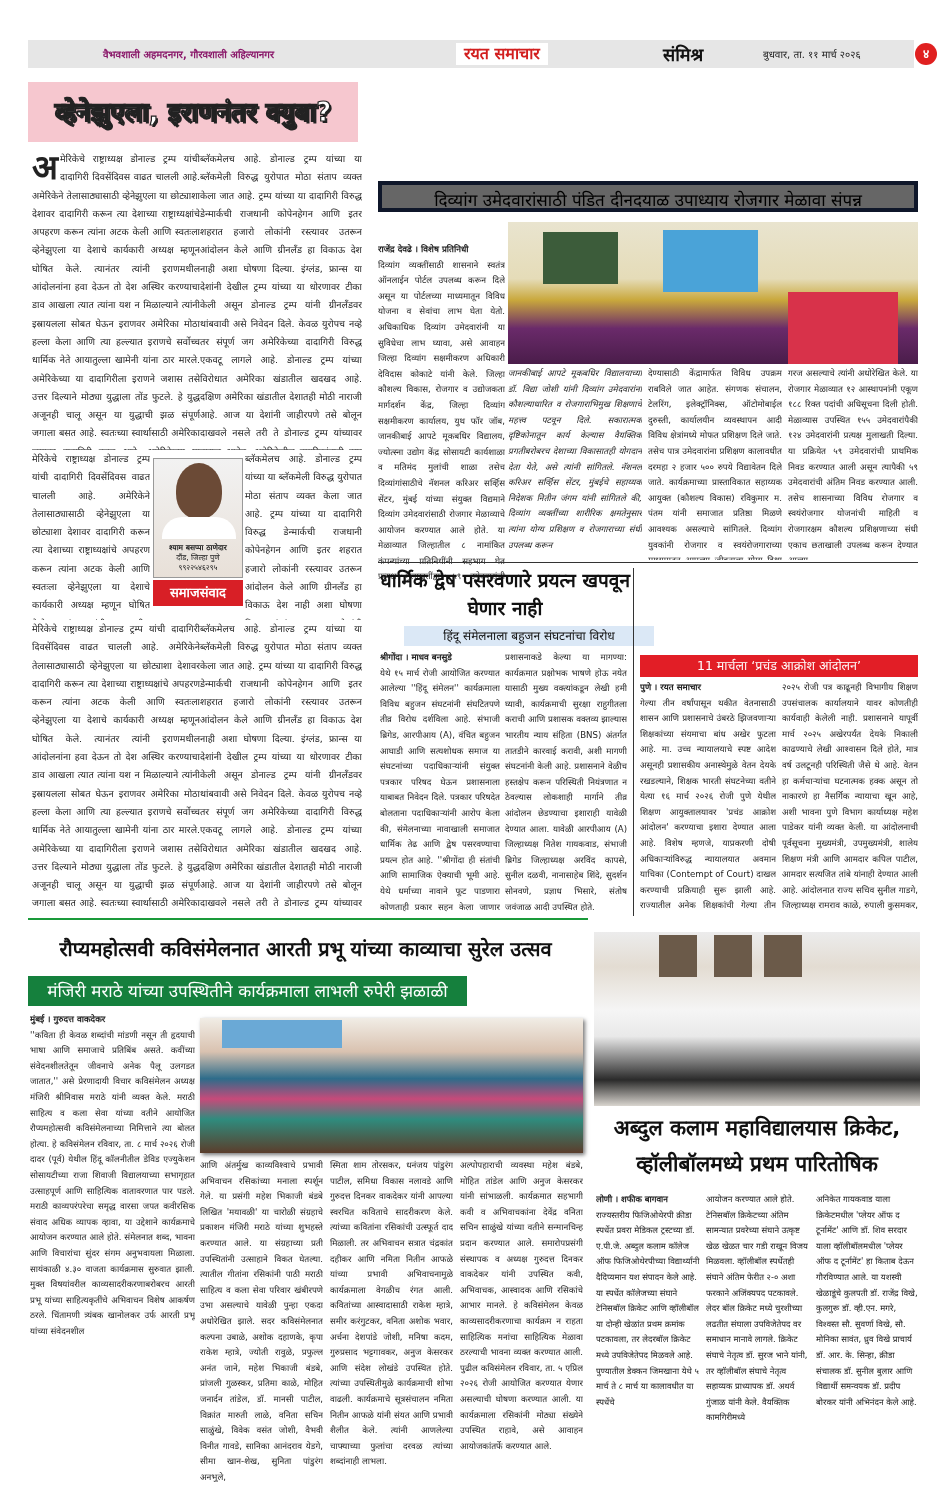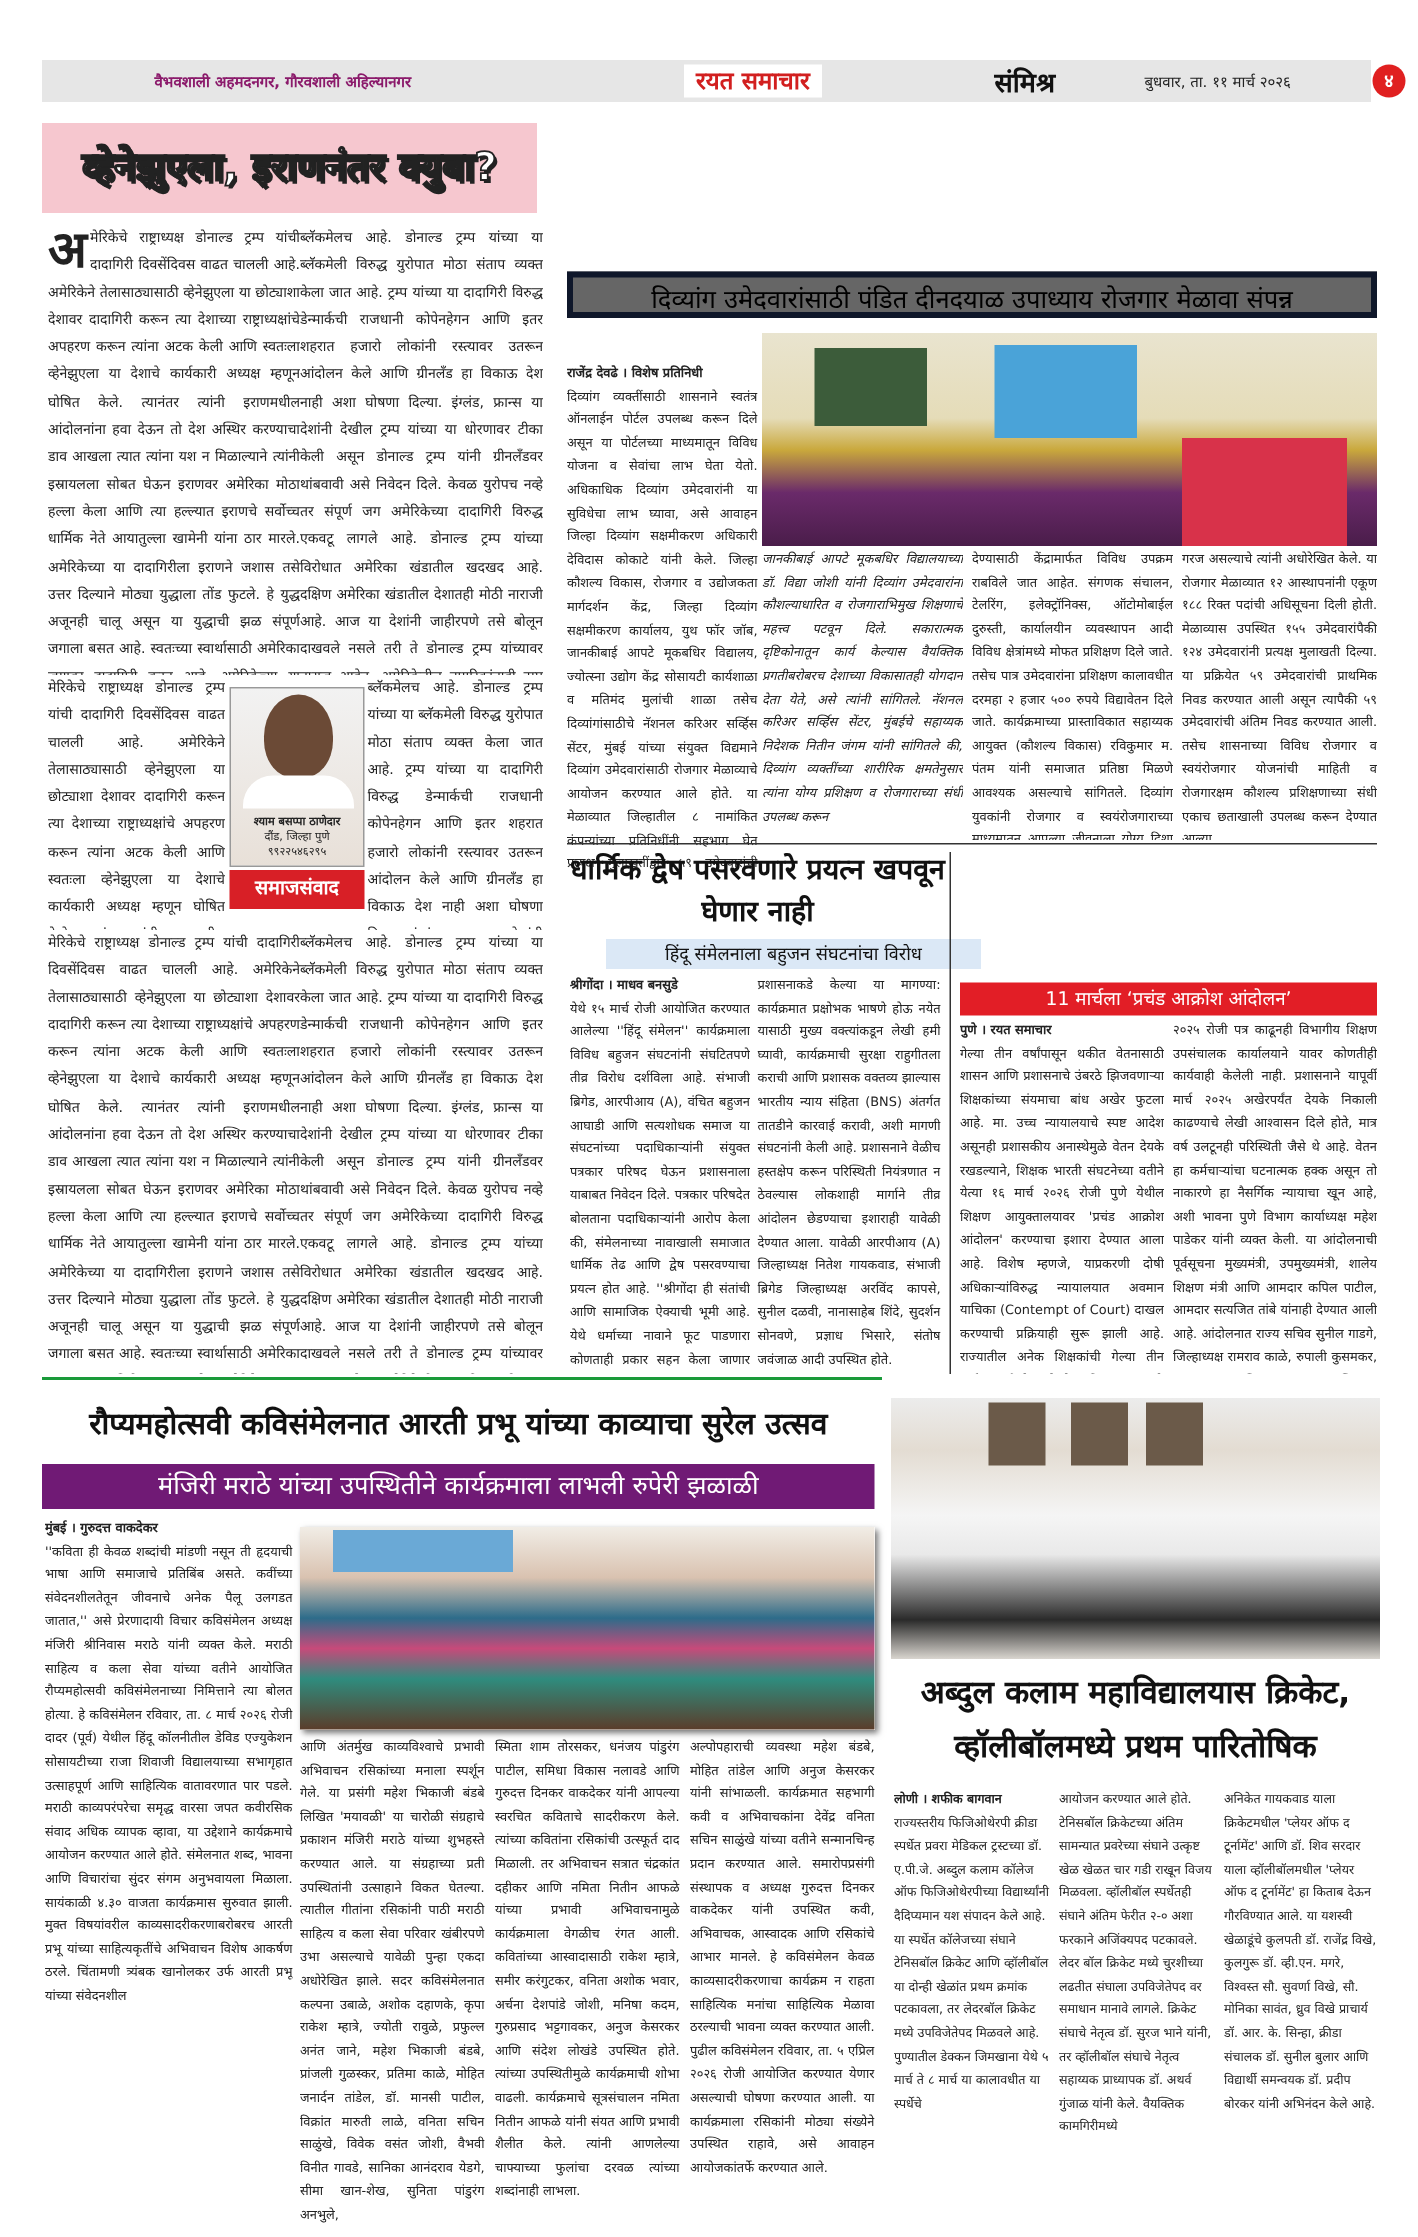--- a/index.html
+++ b/index.html
@@ -107,21 +107,21 @@
 <div class="col" style="left:640px;top:680px;width:136px;height:236px;font-size:8.6px;line-height:15.6px;">
   <span class="byline">पुणे । रयत समाचार</span><br>
   <span>गेल्या तीन वर्षांपासून थकीत वेतनासाठी शासन आणि प्रशासनाचे उंबरठे झिजवणाऱ्या शिक्षकांच्या संयमाचा बांध अखेर फुटला आहे. मा. उच्च न्यायालयाचे स्पष्ट आदेश असूनही प्रशासकीय अनास्थेमुळे वेतन देयके रखडल्याने, शिक्षक भारती संघटनेच्या वतीने येत्या १६ मार्च २०२६ रोजी पुणे येथील शिक्षण आयुक्तालयावर 'प्रचंड आक्रोश आंदोलन' करण्याचा इशारा देण्यात आला आहे. विशेष म्हणजे, याप्रकरणी दोषी अधिकाऱ्यांविरुद्ध न्यायालयात अवमान याचिका (Contempt of Court) दाखल करण्याची प्रक्रियाही सुरू झाली आहे. राज्यातील अनेक शिक्षकांची गेल्या तीन वर्षांपासूनची वेतन देयके तांत्रिक कारणांमुळे प्रलंबित आहेत. मा. उच्च न्यायालयाने वेतन अदा करण्याचे स्पष्ट आदेश दिले होते. शिक्षण संचालनालयाने १३ जून</span>
 </div>
 <div class="col" style="left:782px;top:680px;width:136px;height:236px;font-size:8.6px;line-height:15.6px;">
   <span>२०२५ रोजी पत्र काढूनही विभागीय शिक्षण उपसंचालक कार्यालयाने यावर कोणतीही कार्यवाही केलेली नाही. प्रशासनाने यापूर्वी मार्च २०२५ अखेरपर्यंत देयके निकाली काढण्याचे लेखी आश्वासन दिले होते, मात्र वर्ष उलटूनही परिस्थिती जैसे थे आहे. वेतन हा कर्मचाऱ्यांचा घटनात्मक हक्क असून तो नाकारणे हा नैसर्गिक न्यायाचा खून आहे, अशी भावना पुणे विभाग कार्याध्यक्ष महेश पाडेकर यांनी व्यक्त केली. या आंदोलनाची पूर्वसूचना मुख्यमंत्री, उपमुख्यमंत्री, शालेय शिक्षण मंत्री आणि आमदार कपिल पाटील, आमदार सत्यजित तांबे यांनाही देण्यात आली आहे. आंदोलनात राज्य सचिव सुनील गाडगे, जिल्हाध्यक्ष रामराव काळे, रुपाली कुसमकर, संजय तमण, सचिन जामदार यांसह शिक्षक-शिक्षकेतर कर्मचारी मोठ्या संख्येने सहभागी होणार आहेत.</span>
 </div>
 <div class="rule" style="left:28px;top:918px;width:560px;height:2px;background:#1a9a3a"></div>
 
 <div class="h2" style="left:28px;top:932px;width:555px;font-size:20px;line-height:34px;">रौप्यमहोत्सवी कविसंमेलनात आरती प्रभू यांच्या काव्याचा सुरेल उत्सव</div>
-<div class="bar" style="left:28px;top:976px;width:555px;height:30px;background:#701a75;font-size:17px;line-height:30px;">मंजिरी मराठे यांच्या उपस्थितीने कार्यक्रमाला लाभली रुपेरी झळाळी</div>
+<div class="bar" style="left:28px;top:976px;width:439px;height:30px;background:#15803d;font-size:17px;line-height:30px;">मंजिरी मराठे यांच्या उपस्थितीने कार्यक्रमाला लाभली रुपेरी झळाळी</div>
 <div class="col" style="left:30px;top:1012px;width:165px;height:470px;font-size:8.6px;line-height:15.6px;">
   <span class="byline">मुंबई । गुरुदत्त वाकदेकर</span><br>
   <span>''कविता ही केवळ शब्दांची मांडणी नसून ती हृदयाची भाषा आणि समाजाचे प्रतिबिंब असते. कवींच्या संवेदनशीलतेतून जीवनाचे अनेक पैलू उलगडत जातात,'' असे प्रेरणादायी विचार कविसंमेलन अध्यक्ष मंजिरी श्रीनिवास मराठे यांनी व्यक्त केले. मराठी साहित्य व कला सेवा यांच्या वतीने आयोजित रौप्यमहोत्सवी कविसंमेलनाच्या निमित्ताने त्या बोलत होत्या. हे कविसंमेलन रविवार, ता. ८ मार्च २०२६ रोजी दादर (पूर्व) येथील हिंदू कॉलनीतील डेविड एज्युकेशन सोसायटीच्या राजा शिवाजी विद्यालयाच्या सभागृहात उत्साहपूर्ण आणि साहित्यिक वातावरणात पार पडले. मराठी काव्यपरंपरेचा समृद्ध वारसा जपत कवीरसिक संवाद अधिक व्यापक व्हावा, या उद्देशाने कार्यक्रमाचे आयोजन करण्यात आले होते. संमेलनात शब्द, भावना आणि विचारांचा सुंदर संगम अनुभवायला मिळाला. सायंकाळी ४.३० वाजता कार्यक्रमास सुरुवात झाली. मुक्त विषयांवरील काव्यसादरीकरणाबरोबरच आरती प्रभू यांच्या साहित्यकृतींचे अभिवाचन विशेष आकर्षण ठरले. चिंतामणी त्र्यंबक खानोलकर उर्फ आरती प्रभू यांच्या संवेदनशील</span>
 </div>
 <div class="photo" style="left:200px;top:1018px;width:383px;height:135px;background:linear-gradient(180deg,#f1ede6 0%,#d9c2b0 25%,#2d6c8a 45%,#c74a7a 60%,#2f8c7e 75%,#5b3d2b 100%);box-shadow:2px 2px 4px #777">
   <div style="position:absolute;left:22px;top:2px;width:120px;height:28px;background:#6aa9d6"></div>
 </div>
 <div class="col" style="left:200px;top:1158px;width:123px;height:324px;font-size:8.6px;line-height:15.6px;">
   <span>आणि अंतर्मुख काव्यविश्वाचे प्रभावी अभिवाचन रसिकांच्या मनाला स्पर्शून गेले. या प्रसंगी महेश भिकाजी बंडबे लिखित 'मयावळी' या चारोळी संग्रहाचे प्रकाशन मंजिरी मराठे यांच्या शुभहस्ते करण्यात आले. या संग्रहाच्या प्रती उपस्थितांनी उत्साहाने विकत घेतल्या. त्यातील गीतांना रसिकांनी पाठी मराठी साहित्य व कला सेवा परिवार खंबीरपणे उभा असल्याचे यावेळी पुन्हा एकदा अधोरेखित झाले. सदर कविसंमेलनात कल्पना उबाळे, अशोक दहाणके, कृपा राकेश म्हात्रे, ज्योती रावुळे, प्रफुल्ल अनंत जाने, महेश भिकाजी बंडबे, प्रांजली गुळस्कर, प्रतिमा काळे, मोहित जनार्दन तांडेल, डॉ. मानसी पाटील, विक्रांत मारुती लाळे, वनिता सचिन साळुंखे, विवेक वसंत जोशी, वैभवी विनीत गावडे, सानिका आनंदराव येडगे, सीमा खान-शेख, सुनिता पांडुरंग अनभुले,</span>
 </div>

